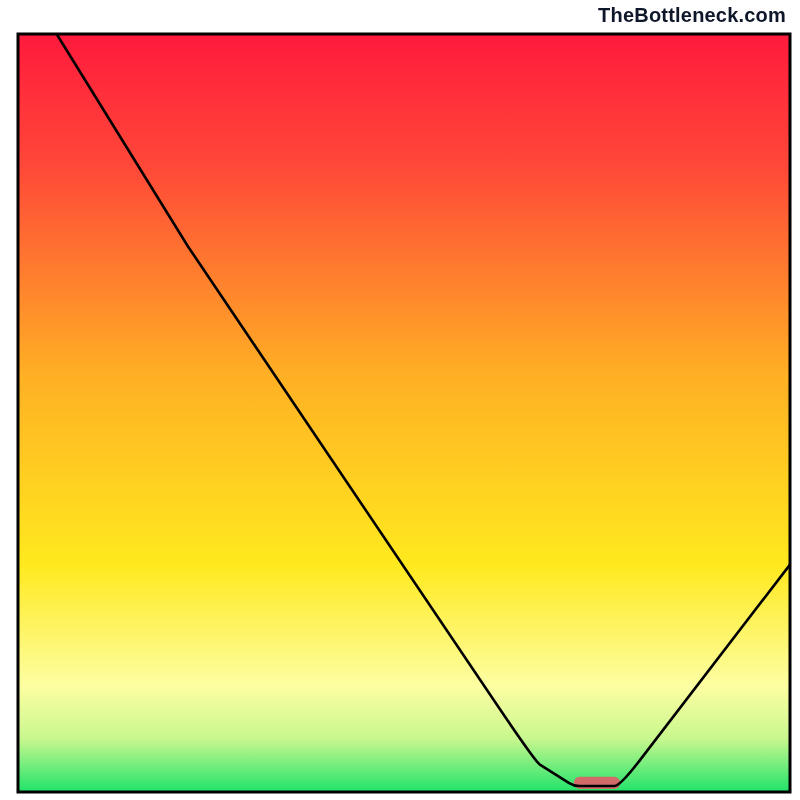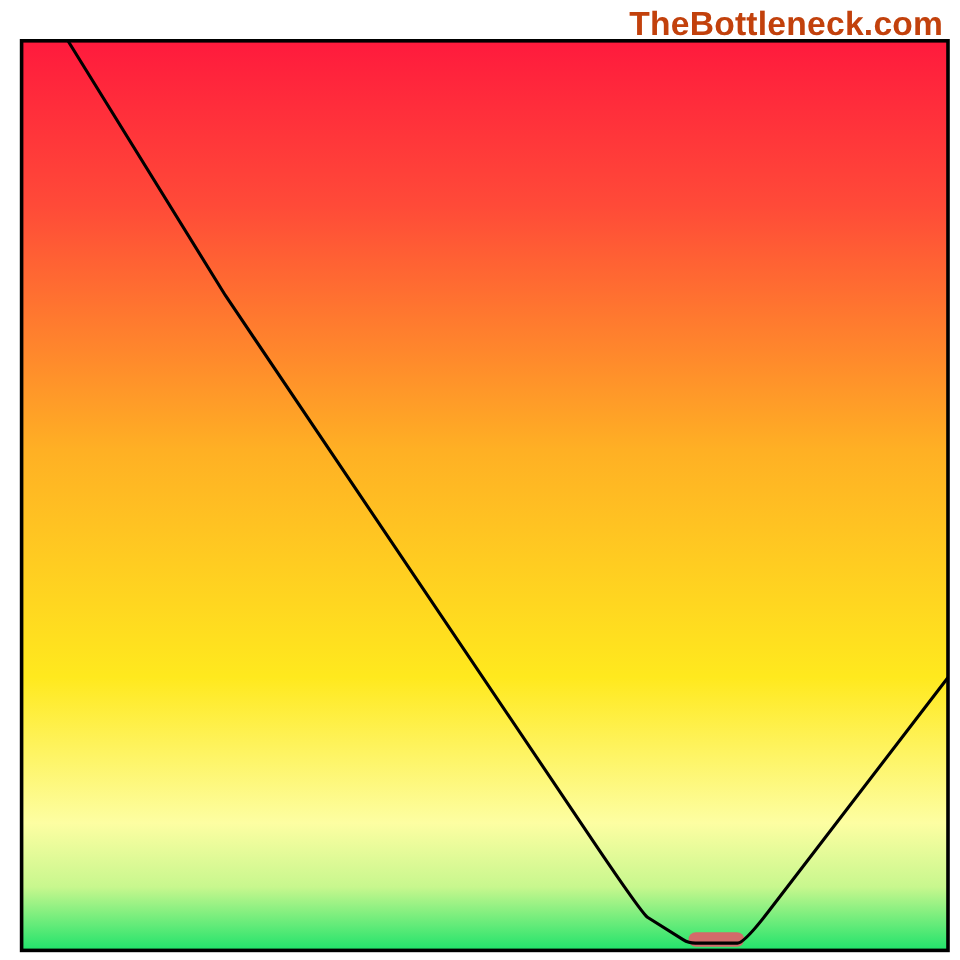--- a/index.html
+++ b/index.html
@@ -13,23 +13,23 @@
   }
   .stage {
     position: relative;
     width: 800px;
     height: 800px;
   }
   .watermark {
     position: absolute;
     top: 4px;
     right: 14px;
-    font-size: 28px;
+    font-size: 20px;
     font-weight: 600;
-    color: #c2410c;
+    color: #0f172a;
     letter-spacing: 0.2px;
     user-select: none;
   }
   svg {
     display: block;
   }
 </style>
 </head>
 <body>
 

